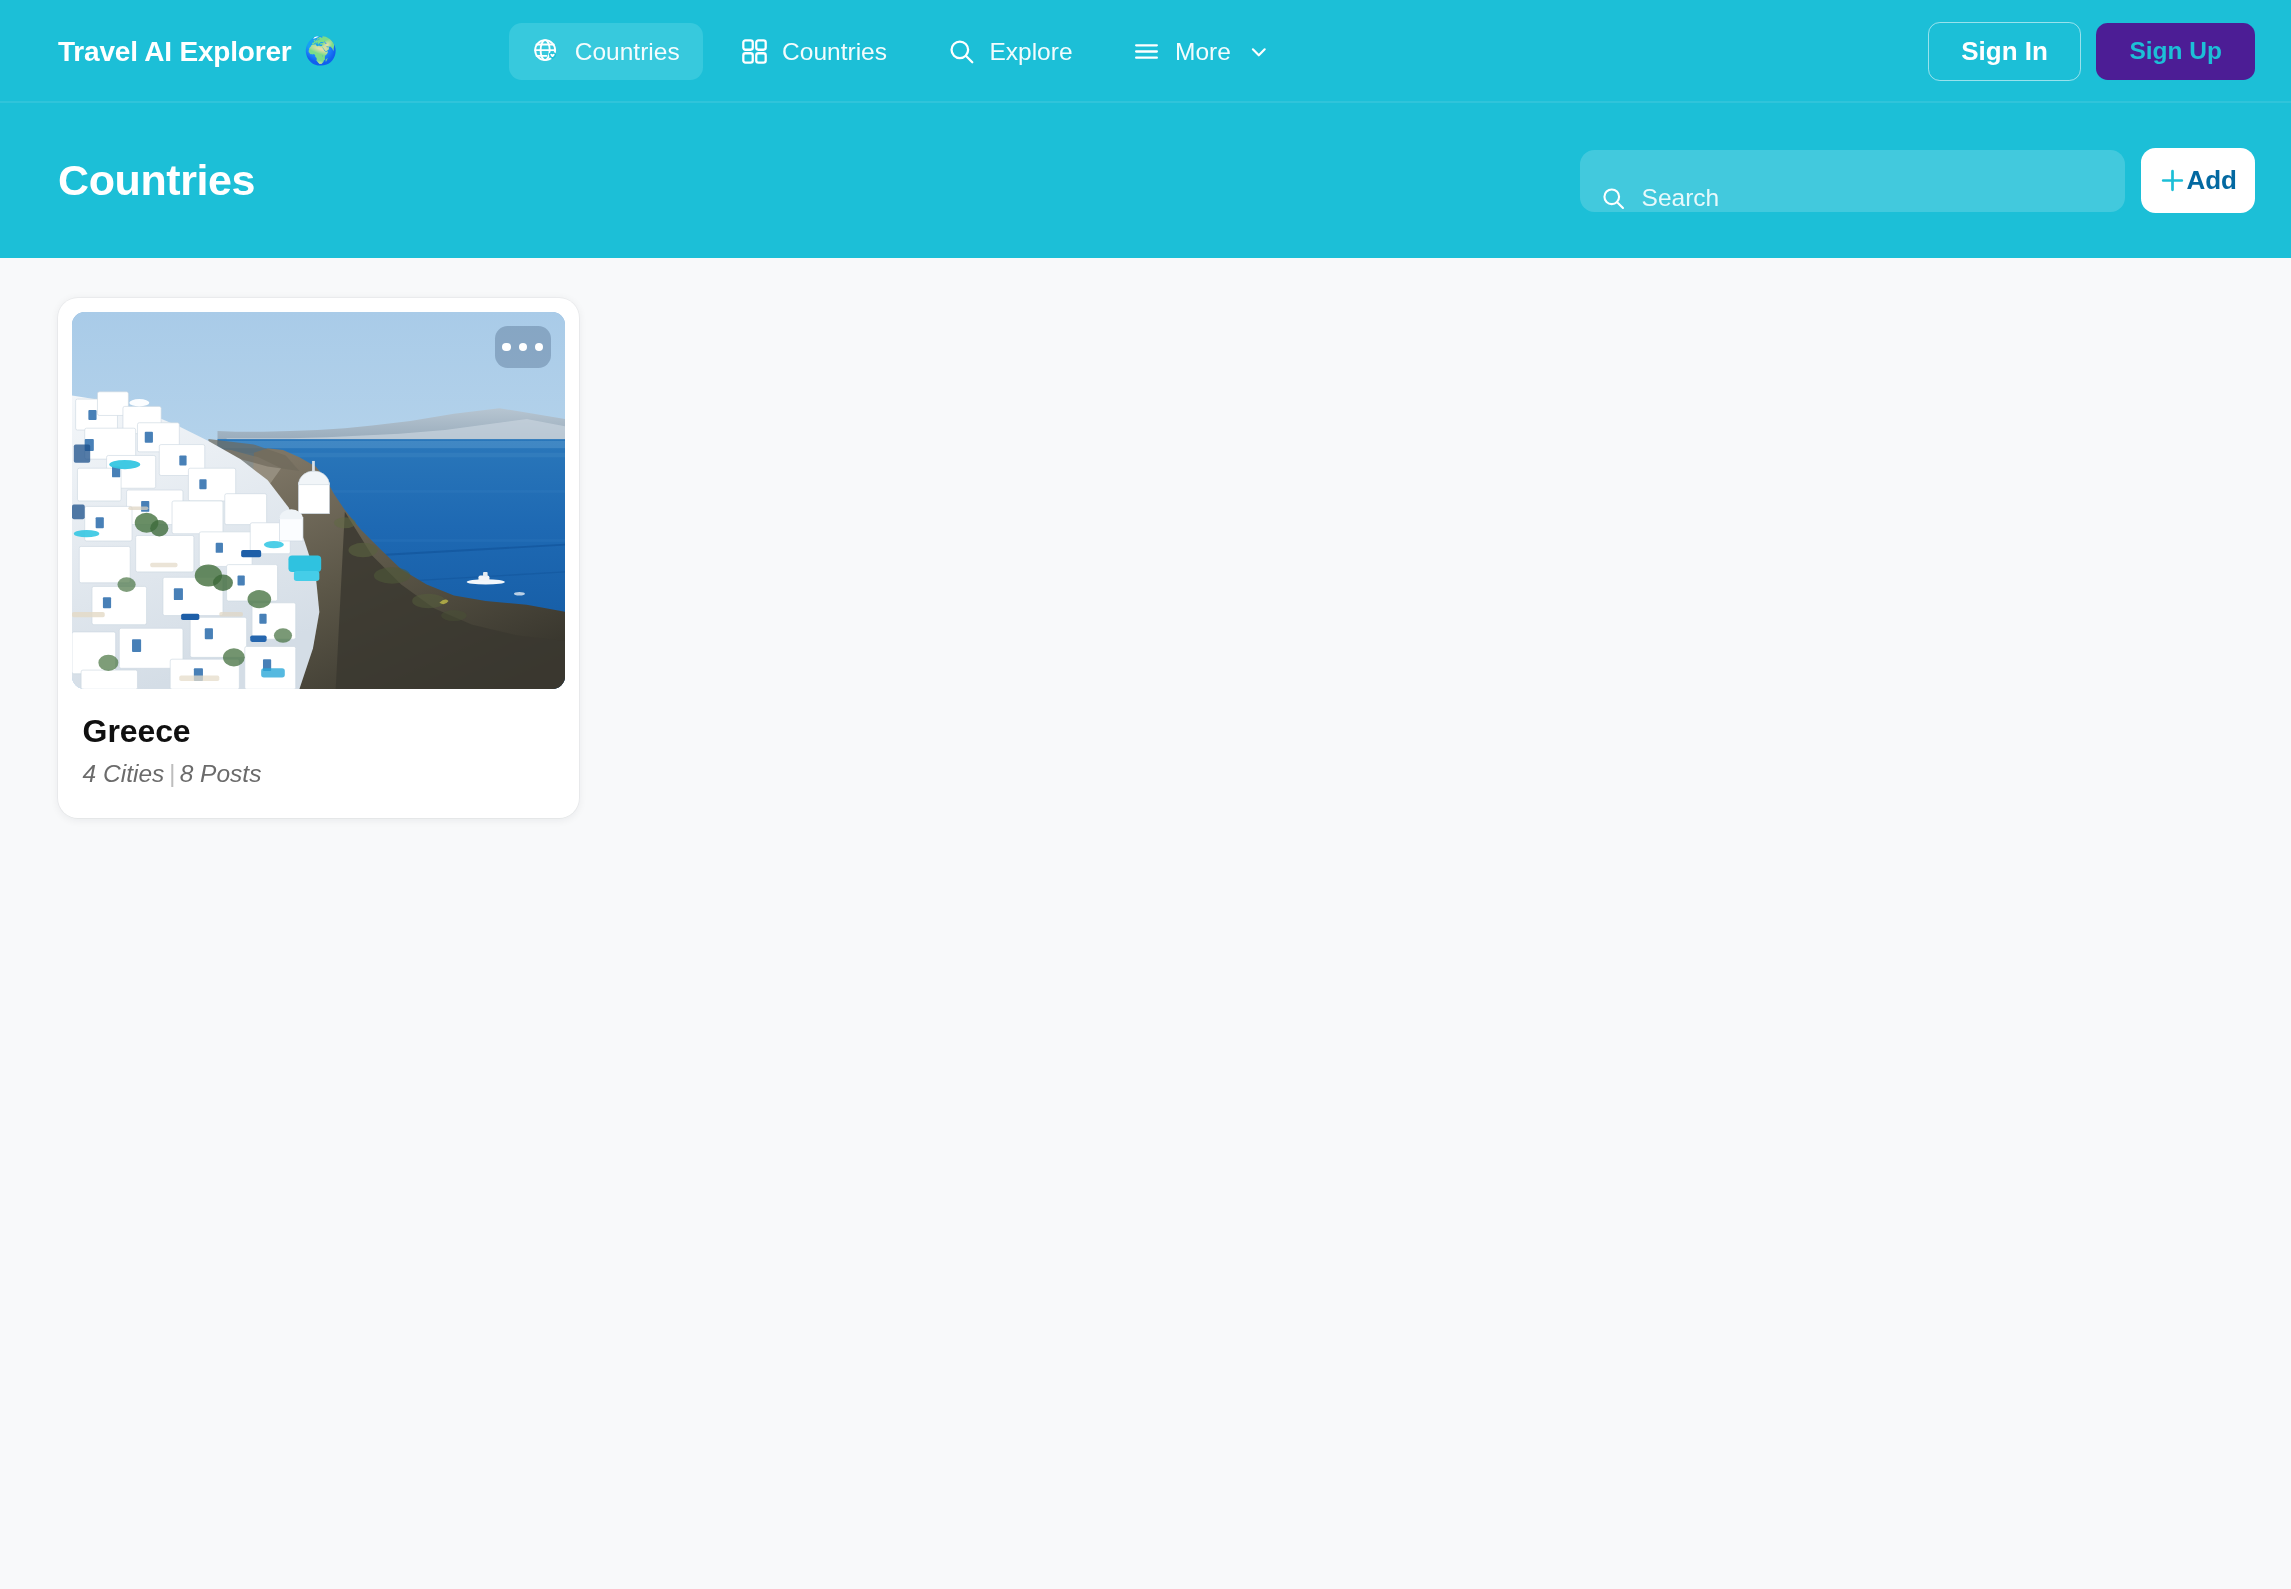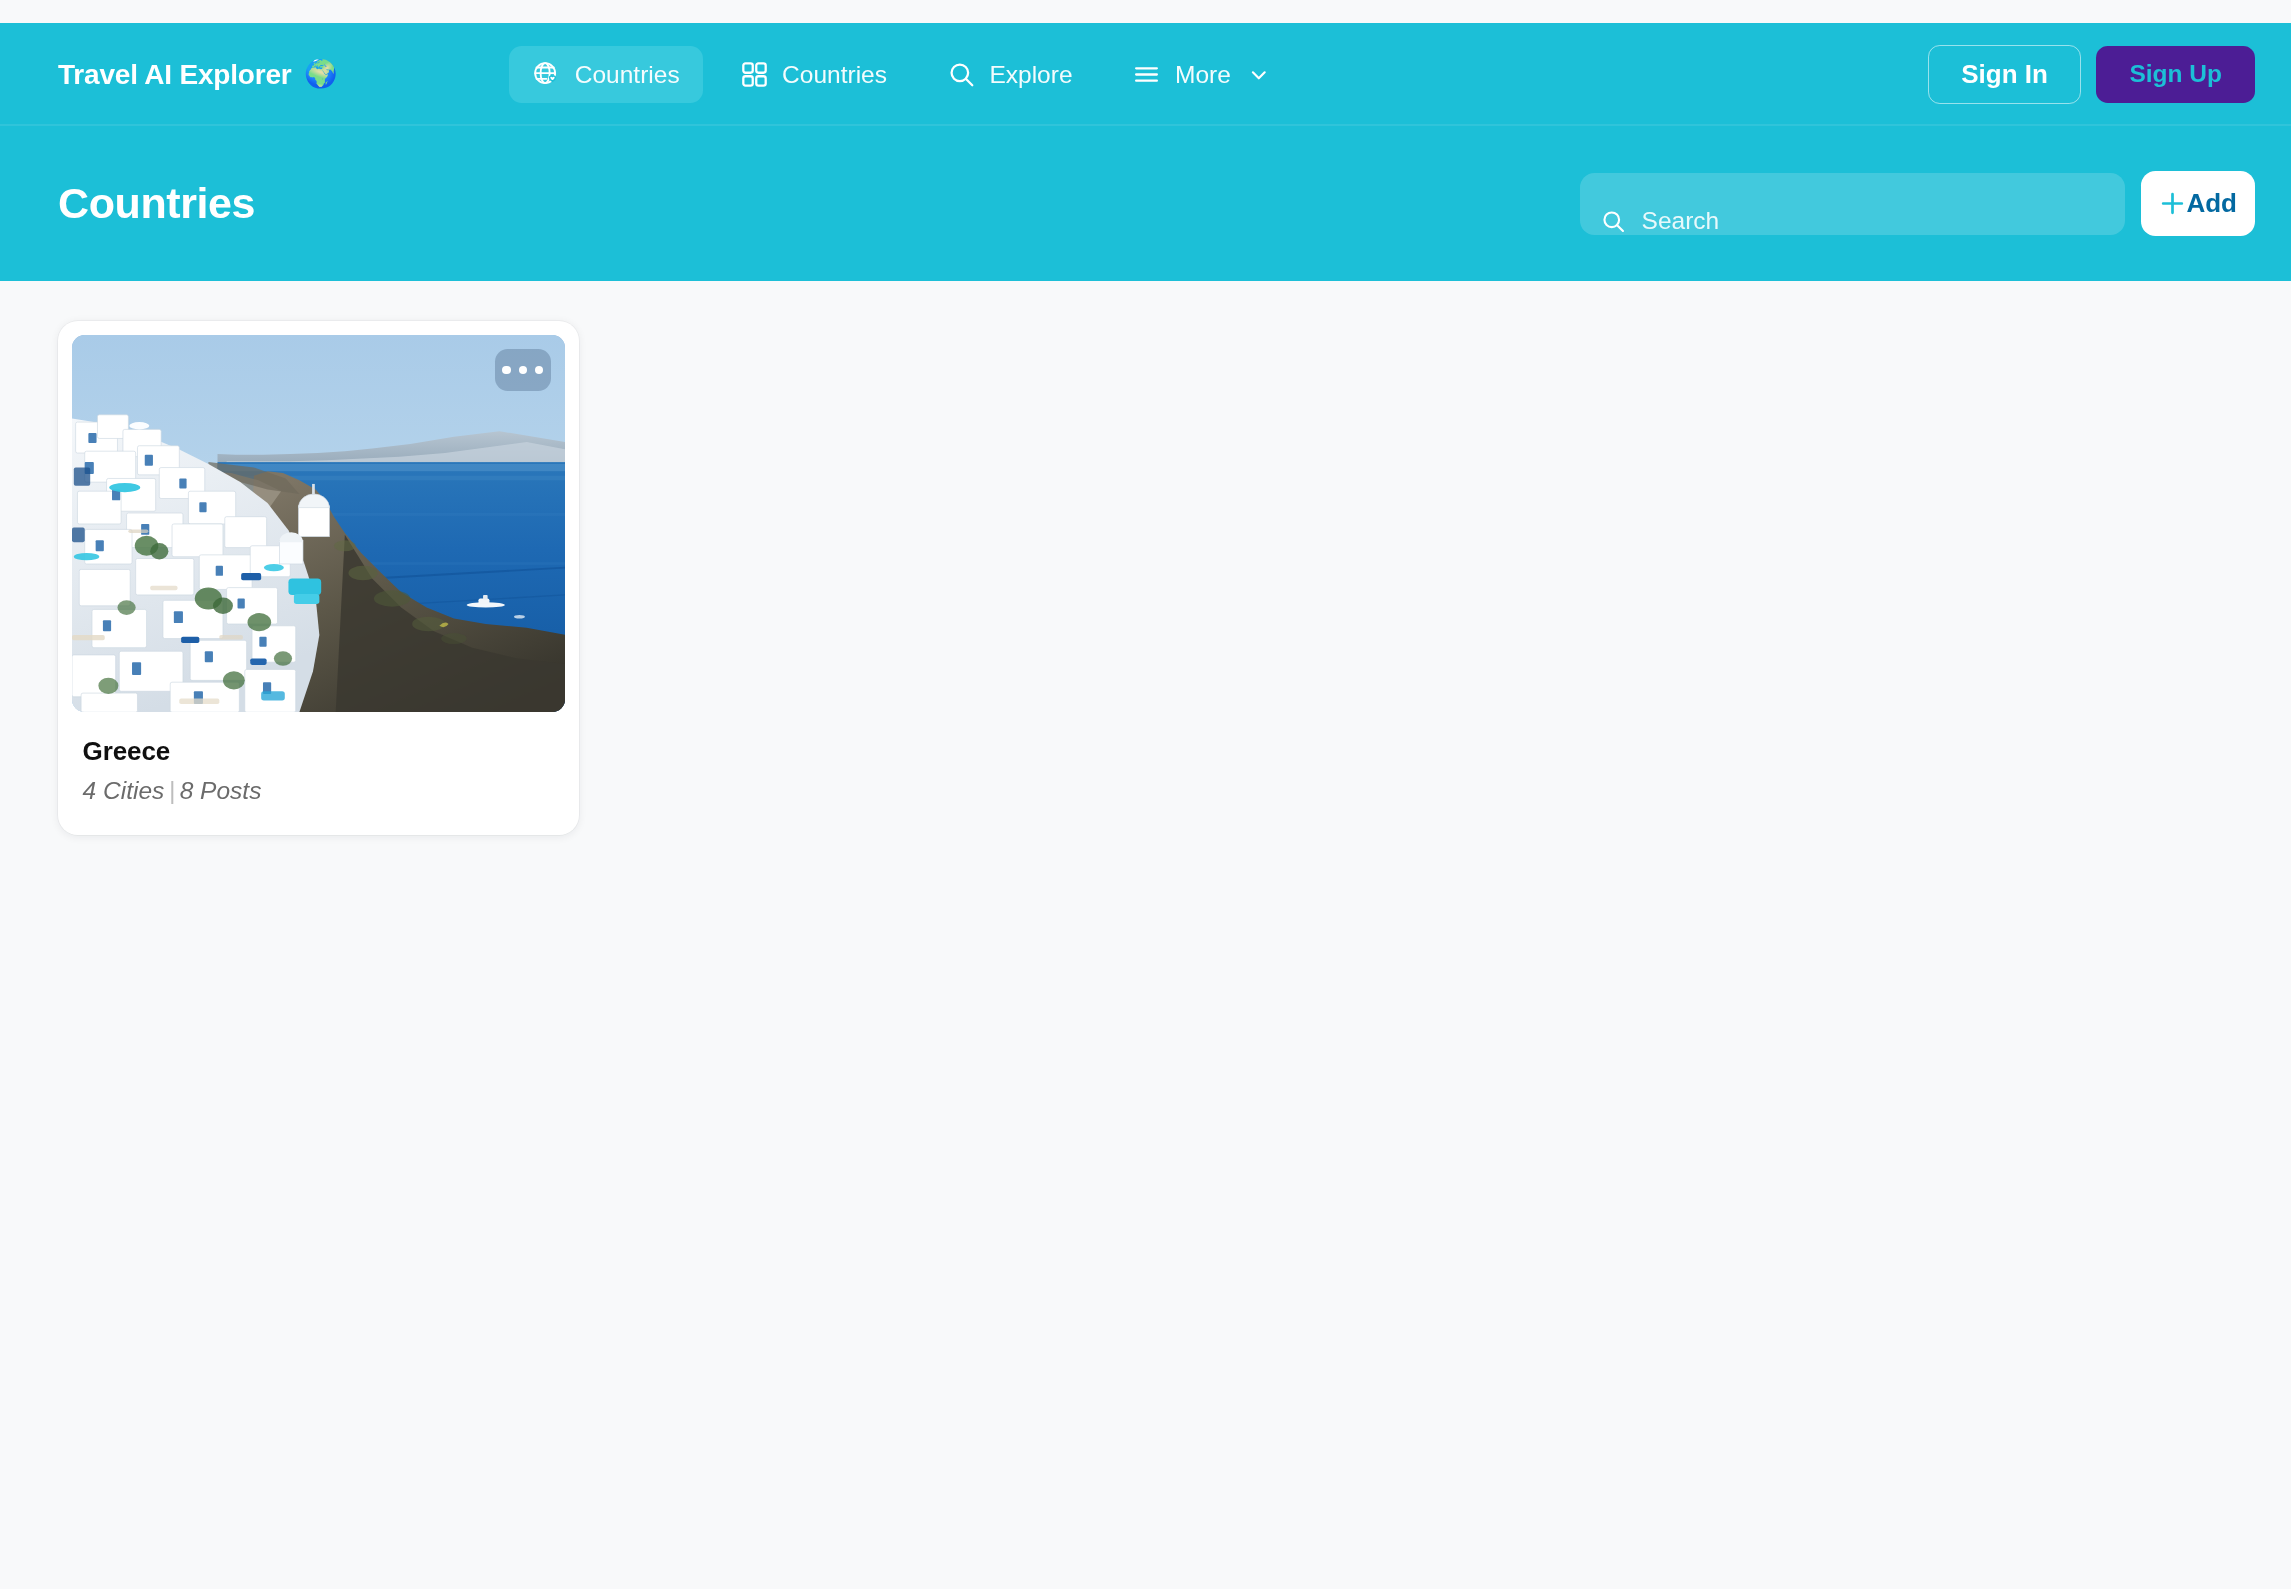--- a/index.html
+++ b/index.html
@@ -16,21 +16,20 @@
   }
 
   
   .topbar {
     height: 103px;
     background: #1cbfd7;
     display: flex;
     align-items: center;
     padding: 0 36px 0 58px;
     position: relative;
-    margin-top: 23px;
   }
   .topbar::after {
     content: "";
     position: absolute;
     left: 0; right: 0; bottom: 0;
     height: 1.8px;
     background: rgba(255,255,255,0.09);
   }
 
   .brand {
@@ -215,21 +214,21 @@
   }
   .card-menu i {
     width: 8.2px; height: 8.2px;
     border-radius: 50%;
     background: #ffffff;
     display: block;
   }
 
   .card-body { padding: 24.5px 11px 30px 11px; }
   .card-title {
-    font-size: 26px;
+    font-size: 32px;
     font-weight: bold;
     color: #101010;
     margin: 0 0 10px 0;
     letter-spacing: -0.1px;
   }
   .card-meta {
     font-size: 24.5px;
     color: #6b6b6b;
     margin: 0;
     font-weight: 400;

